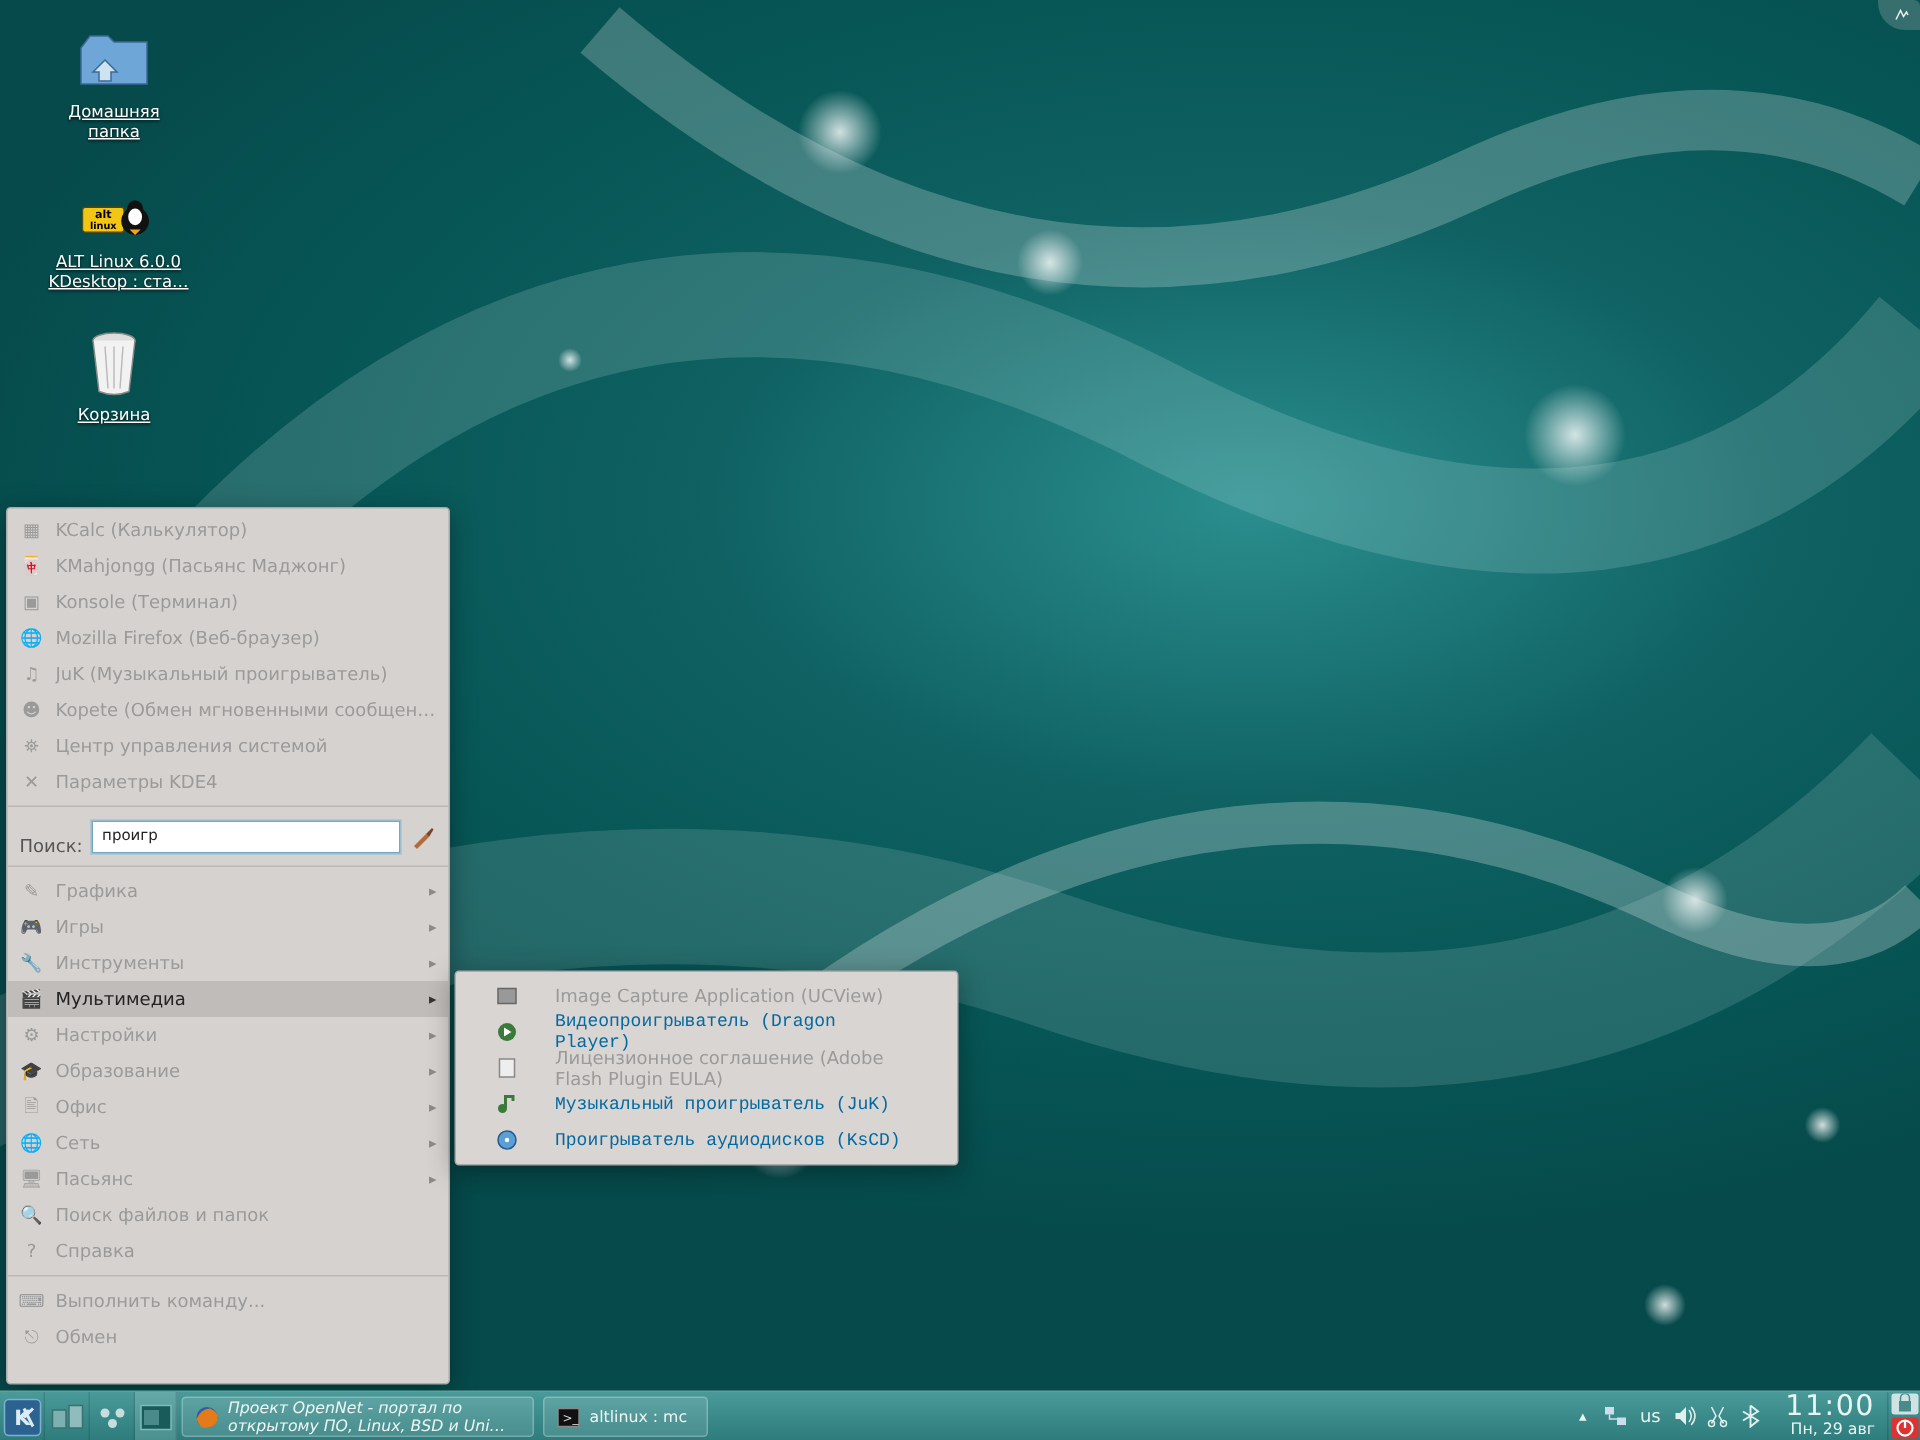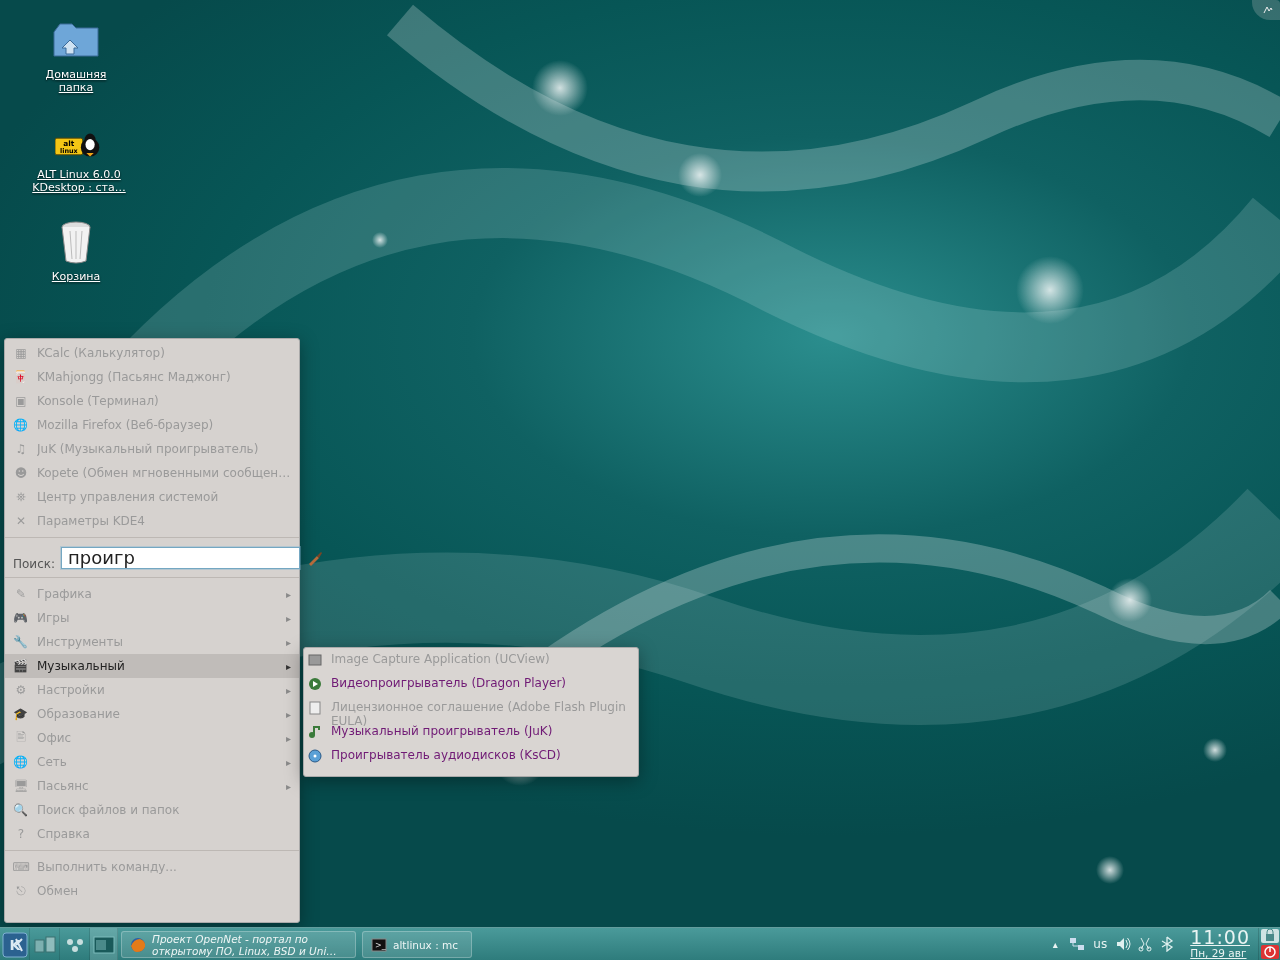--- a/index.html
+++ b/index.html
@@ -35,33 +35,33 @@
 .sm-item .sm-icon { width: 16px; height: 16px; flex: 0 0 16px; display: inline-flex; align-items: center; justify-content: center; font-size: 12px; color: #9a9a9a; }
 .sm-item .sm-label { flex: 1; white-space: nowrap; overflow: hidden; text-overflow: ellipsis; }
 .sm-item .sm-arrow { color: #8a8a8a; font-size: 10px; }
 .sm-item.active { background: #c0bcb9; color: #222; }
 .sm-item.active .sm-icon, .sm-item.active .sm-arrow { color: #333; }
 .sm-sep { height: 1px; background: #bdb8b4; margin: 2px 0; }
 .sm-search-row { display: flex; align-items: center; gap: 6px; padding: 4px 8px; }
 .sm-search-row .sm-search-label { color: #555; font-size: 12px; margin-top: 13px; }
 .sm-search-row input {
   flex: 1; height: 22px; border: 1px solid #6b9eb8; background: #fff; padding: 0 6px;
-  font-size: 18px; color: #222; outline: 2px solid rgba(130,180,210,.4); outline-offset: -1px;
+  font-size: 10px; color: #222; outline: 2px solid rgba(130,180,210,.4); outline-offset: -1px;
 }
 .sm-broom { width: 18px; height: 18px; color: #a0603a; font-size: 16px; }
 
 
 .submenu {
   position: absolute; left: 303px; top: 647px; width: 336px;
   background: #d9d5d2; border: 1px solid #aaa; border-radius: 3px;
   box-shadow: 0 4px 18px rgba(0,0,0,.35);
   padding: 4px 0; font-size: 12px;
 }
-.sub-item { display: flex; gap: 8px; height: 24px; padding: 0 3px; color: #9a9a9a; cursor: pointer; }
-.sub-item.accent .sub-label { color: #701a75; }
+.sub-item { display: flex; align-items: center; gap: 24px; height: 24px; padding: 0 26px; color: #9a9a9a; cursor: pointer; }
+.sub-item.accent .sub-label { color: #0369a1; font-family: Liberation Mono, monospace; }
 .sub-item .sub-icon { width: 16px; height: 16px; flex: 0 0 16px; display: inline-flex; }
 
 
 .panel {
   position: absolute; left: 0; bottom: 0; width: 100%; height: 33px;
   background: linear-gradient(#4a9a9a, #2e7c7c);
   border-top: 1px solid rgba(255,255,255,.25);
   display: flex; align-items: stretch; color: #eaf4f3; font-size: 11px;
 }
 .panel-section { display: flex; align-items: center; }
@@ -69,21 +69,21 @@
 .panel .spacer { flex: 1; }
 .task {
   height: 27px; margin: 3px 3px; background: rgba(255,255,255,.12);
   border: 1px solid rgba(255,255,255,.25); border-radius: 3px;
   padding: 0 8px; display: flex; align-items: center; gap: 6px; cursor: pointer;
   color: #eef6f5;
 }
 .task .task-icon { width: 16px; height: 16px; display: inline-flex; flex: 0 0 16px; }
 .task .task-text { max-width: 200px; overflow: hidden; white-space: nowrap; text-overflow: ellipsis; line-height: 12px; font-size: 10.5px; }
 .tray-item { width: 22px; display: flex; align-items: center; justify-content: center; font-size: 14px; cursor: pointer; }
-.clock { padding: 0 8px; line-height: 12px; text-decoration: underline; }
+.clock { padding: 0 8px; text-align: right; line-height: 12px; }
 .clock-time { font-size: 19px; line-height: 19px; letter-spacing: 1px; }
 .clock-date { font-size: 10.5px; }
 
 
 .right-dock { display: flex; flex-direction: column; width: 22px; gap: 2px; justify-content: center; padding: 1px 0; border-left: 1px solid rgba(0,0,0,.15); }
 .right-dock div { width: 18px; height: 14px; margin: 0 auto; border-radius: 2px; cursor: pointer; }
 
 svg { display: block; }
 </style>
 </head>
@@ -217,21 +217,21 @@
         <span class="sm-label">Игры</span>
         <span class="sm-arrow">▸</span>
       </div>
     <div class="sm-item">
         <span class="sm-icon">🔧</span>
         <span class="sm-label">Инструменты</span>
         <span class="sm-arrow">▸</span>
       </div>
     <div class="sm-item active">
         <span class="sm-icon">🎬</span>
-        <span class="sm-label">Музыкальный</span>
+        <span class="sm-label">Мультимедиа</span>
         <span class="sm-arrow">▸</span>
       </div>
     <div class="sm-item">
         <span class="sm-icon">⚙</span>
         <span class="sm-label">Настройки</span>
         <span class="sm-arrow">▸</span>
       </div>
     <div class="sm-item">
         <span class="sm-icon">🎓</span>
         <span class="sm-label">Образование</span>

